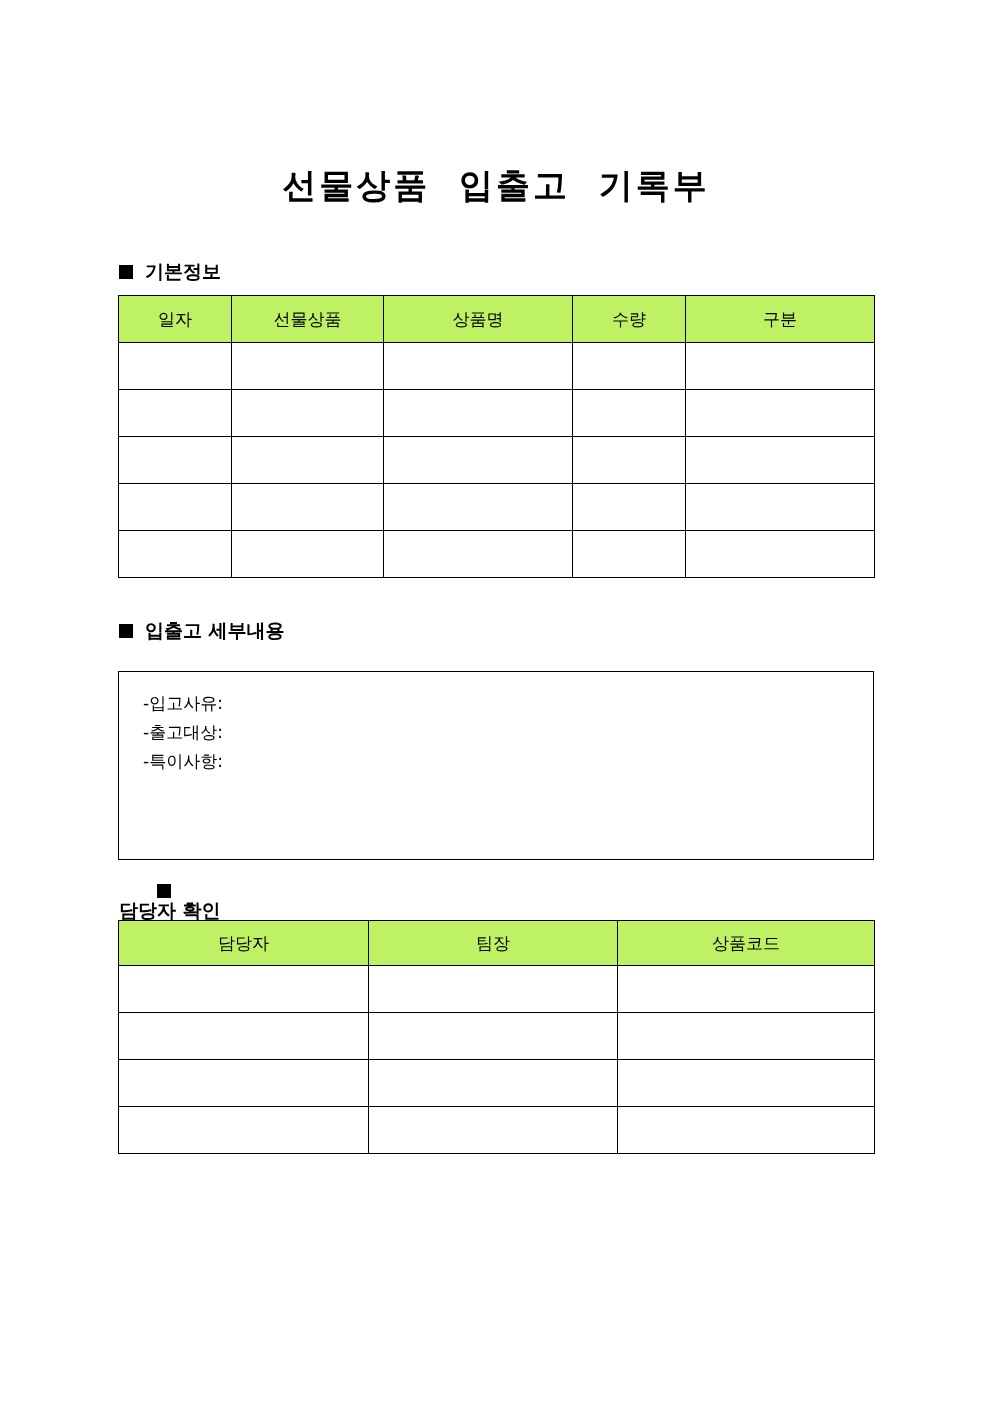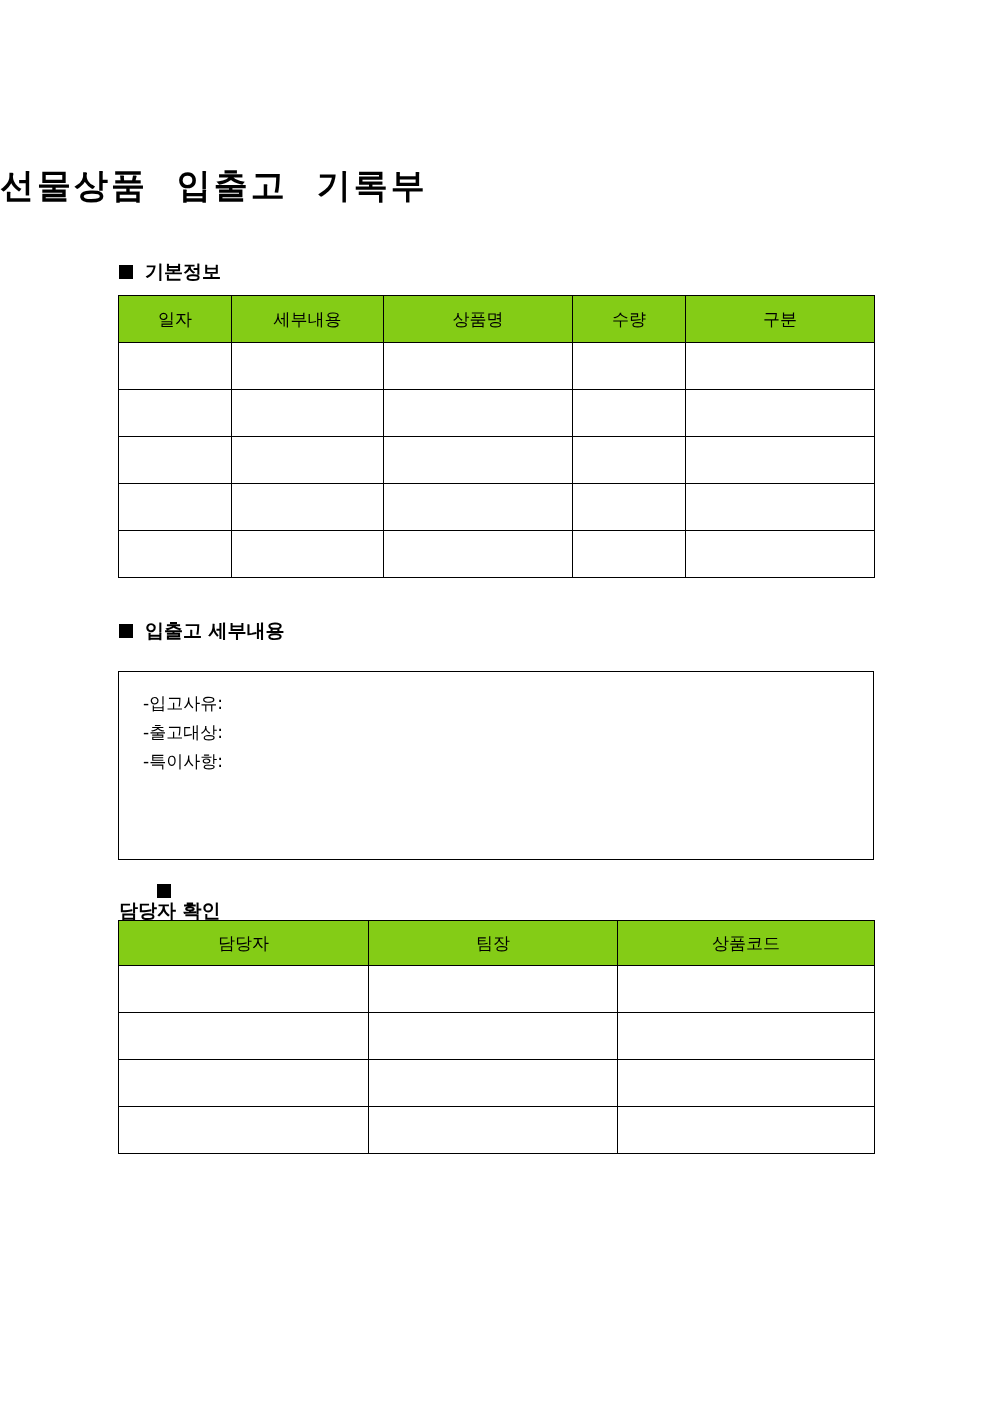--- a/index.html
+++ b/index.html
@@ -1,22 +1,22 @@
 <!DOCTYPE html>
 <html><head>
   <meta charset="utf-8">
   <style>
     html, body { margin: 0; padding: 0; background: #ffffff; }
     body { width: 992px; height: 1403px; position: relative; font-family: "DejaVu Sans", "Liberation Sans", sans-serif; color: #000; }
-    .title { position: absolute; left: 0; top: 163px; width: 992px; text-align: left; font-size: 34px; font-weight: bold; letter-spacing: 3px; word-spacing: 14px; }
+    .title { position: absolute; left: 0; top: 163px; width: 992px; text-align: center; font-size: 34px; font-weight: bold; letter-spacing: 3px; word-spacing: 14px; }
     .section-heading { position: absolute; left: 119px; font-size: 19px; font-weight: bold; display: flex; align-items: center; }
     .section-heading .square { display: inline-block; width: 14px; height: 14px; background: #000; margin-right: 12px; }
     table.grid { position: absolute; left: 118px; border-collapse: collapse; table-layout: fixed; }
     table.grid td, table.grid th { border: 1.5px solid #000; padding: 0; font-weight: normal; font-size: 17px; text-align: center; }
-    table.grid th { background: #84cc16; }
+    table.grid th { background: #bef264; }
     .details-box { position: absolute; left: 118px; top: 655px; width: 754px; height: 187px; border: 1.5px solid #000; margin-top: 16px; }
     .details-box .line { position: absolute; left: 24px; font-size: 17px; }
   </style>
 </head>
 <body>
 
 <div class="title">선물상품 입출고 기록부</div>
 
 <div class="section-heading" style="top:259px;">
   <span class="square"></span>
@@ -27,21 +27,21 @@
   <colgroup>
     <col style="width:113px">
       <col style="width:152px">
       <col style="width:189px">
       <col style="width:113px">
       <col style="width:189px">
   </colgroup>
   <tbody>
       <tr style="height:47px;">
     <th>일자</th>
-    <th>세부내용</th>
+    <th>선물상품</th>
     <th>상품명</th>
     <th>수량</th>
     <th>구분</th>
   </tr>
   <tr style="height:47px;">
     <td></td>
     <td></td>
     <td></td>
     <td></td>
     <td></td>

